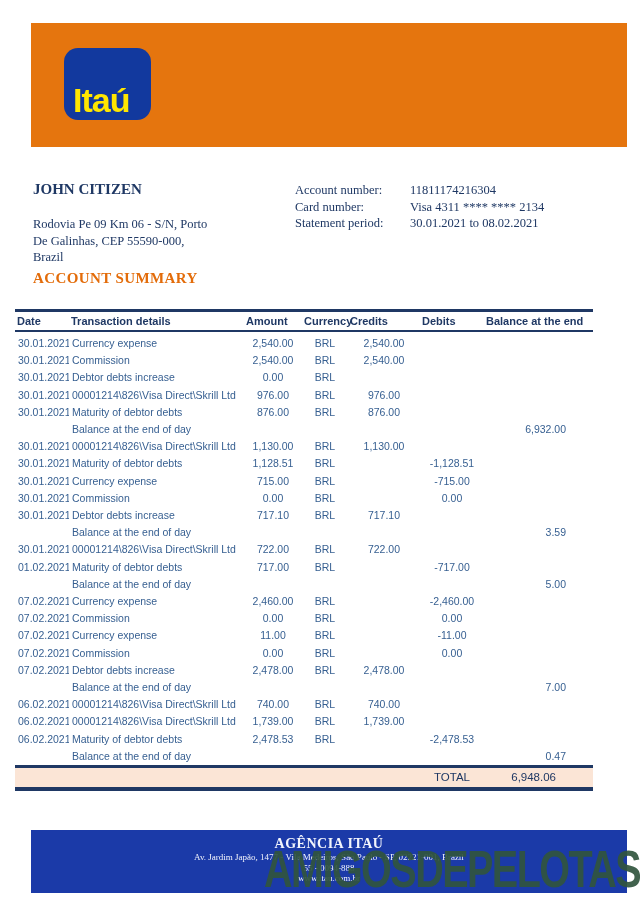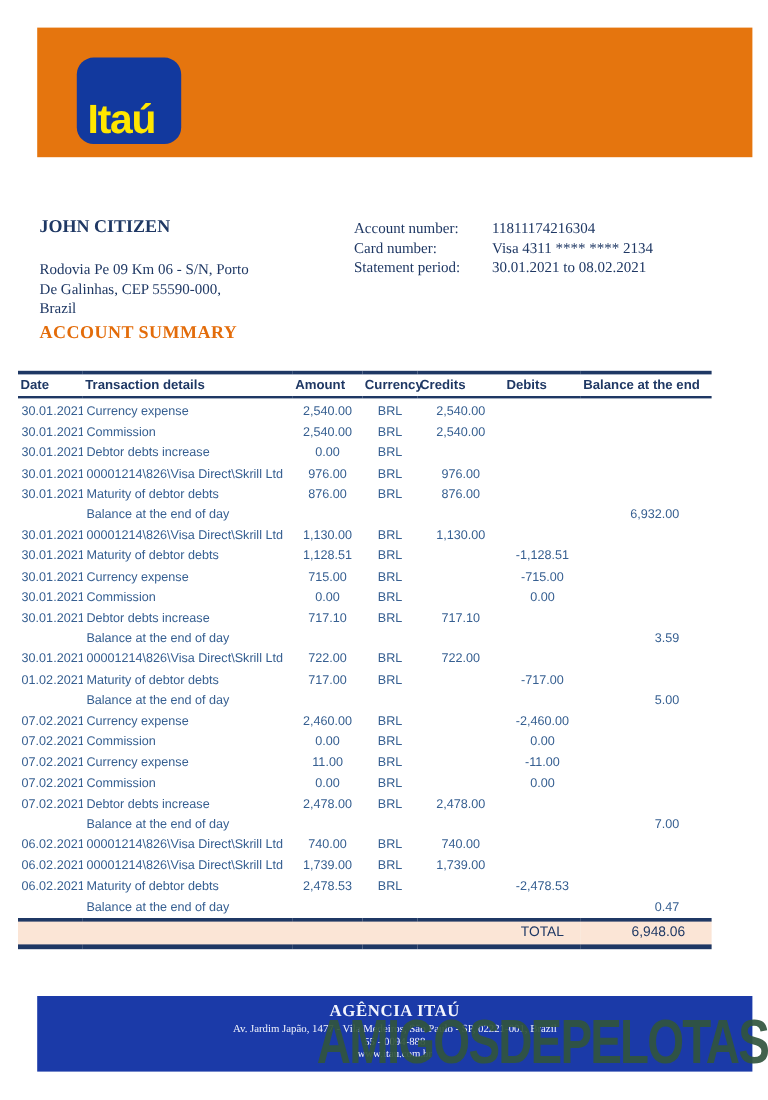--- a/index.html
+++ b/index.html
@@ -14,21 +14,21 @@
     --wm-green:#31553E;
     --wm-dark:#1F2023;
   }
   *{margin:0;padding:0;box-sizing:border-box;}
   html,body{background:#ffffff;}
   .page{
     position:relative;width:640px;height:917px;background:#ffffff;
     overflow:hidden;font-family:"Liberation Serif",serif;
   }
   
-  .brand-band{position:absolute;top:23px;left:31px;width:596px;height:108px;background:var(--brand-orange);}
+  .brand-band{position:absolute;top:23px;left:31px;width:596px;height:124px;background:var(--brand-orange);}
   .logo{
     position:absolute;top:25px;left:33px;width:87px;height:72px;
     background:var(--logo-blue);border-radius:14px;
     display:flex;align-items:flex-end;padding:0 0 3px 9px;
   }
   .logo span{
     font-family:"Liberation Sans",sans-serif;font-weight:bold;
     font-size:34px;line-height:34px;color:var(--logo-yellow);letter-spacing:-1px;
   }
   
@@ -58,21 +58,21 @@
   td.col0{padding-left:3px;}
   td.col1{padding-left:3px;}
   td.col2,td.col3,td.col4,td.col5{text-align:center;}
   td.col6{text-align:right;padding-right:27px;}
   tbody tr:first-child td{padding-top:3px;}
   tfoot td{
     background:var(--total-bg);border-top:3px solid var(--navy);border-bottom:4px solid var(--navy);
     font-size:11.5px;font-weight:normal;color:var(--navy);line-height:19px;height:19px;
   }
   tfoot .total-label{text-align:center;}
-  tfoot .total-value{text-align:right;padding-right:22px;}
+  tfoot .total-value{text-align:right;padding-right:37px;}
   
   .footer-band{
     position:absolute;top:830px;left:31px;width:596px;height:63px;background:var(--footer-blue);
     color:#F2F4FC;text-align:center;padding-top:6px;
   }
   .agency-title{font-size:14px;font-weight:bold;letter-spacing:0.5px;line-height:16px;}
   .footer-line{font-size:9px;line-height:10.5px;}
   
   .watermark{
     position:absolute;top:845px;left:264px;white-space:nowrap;

